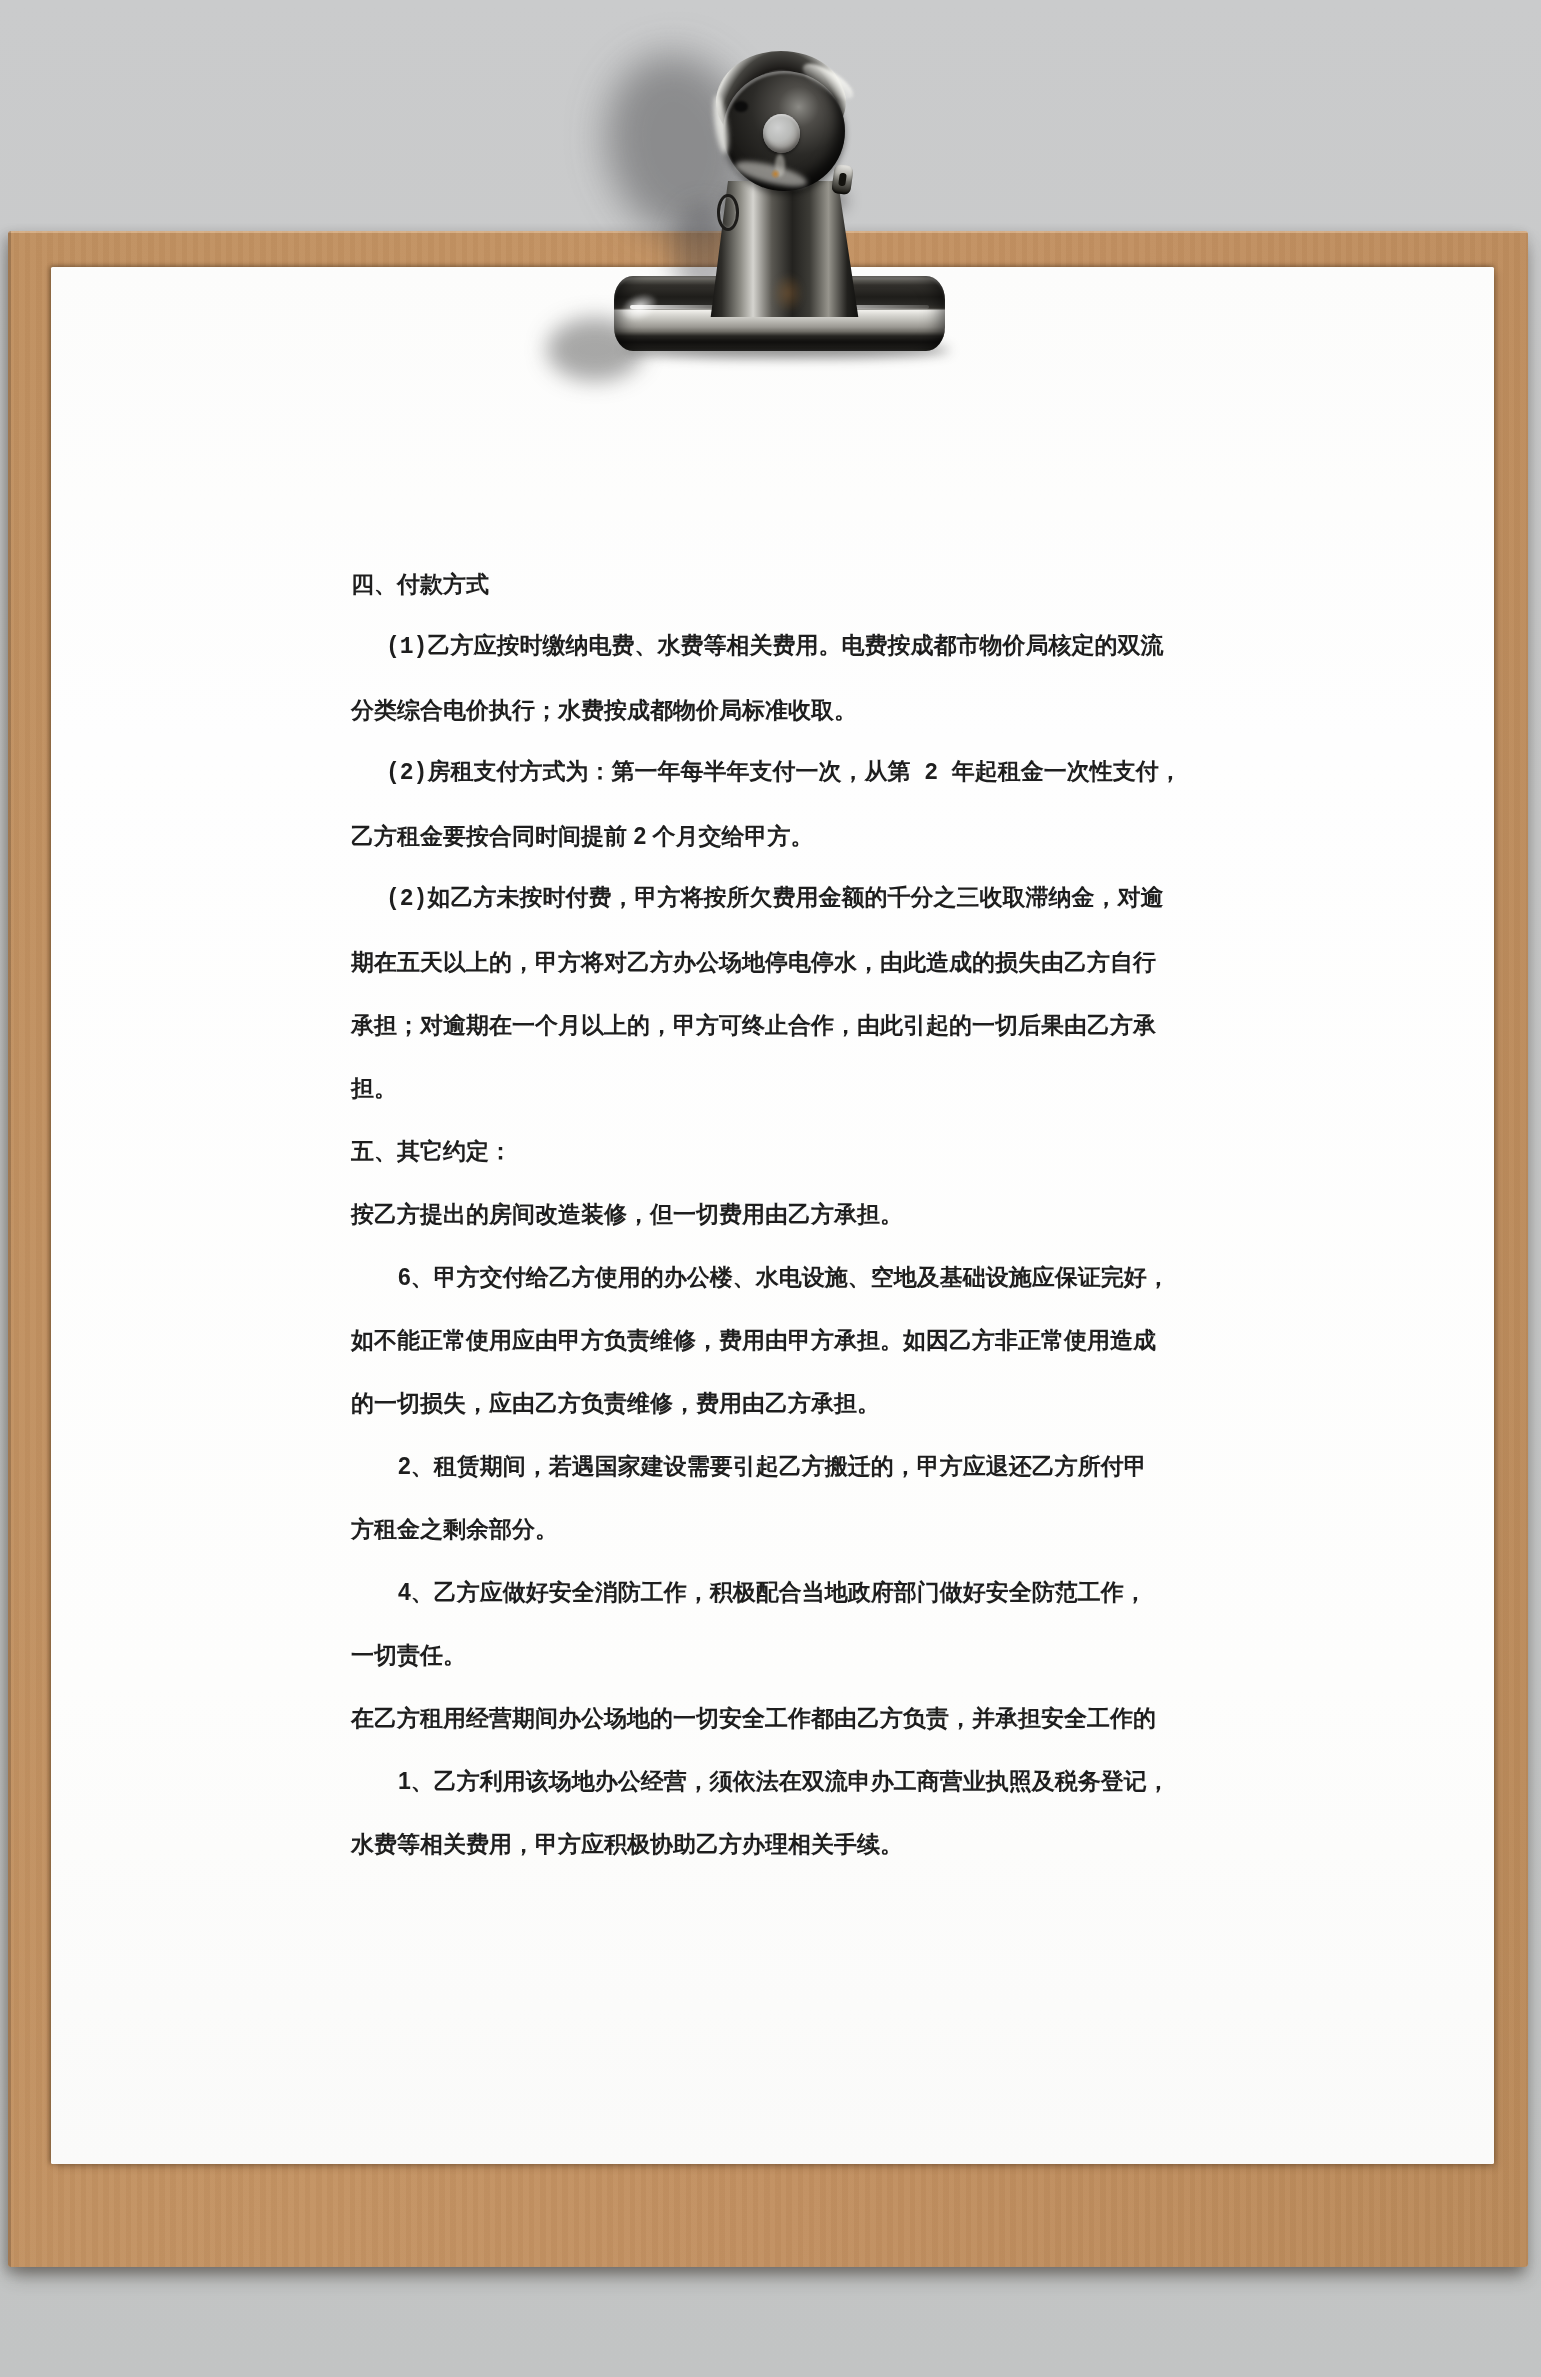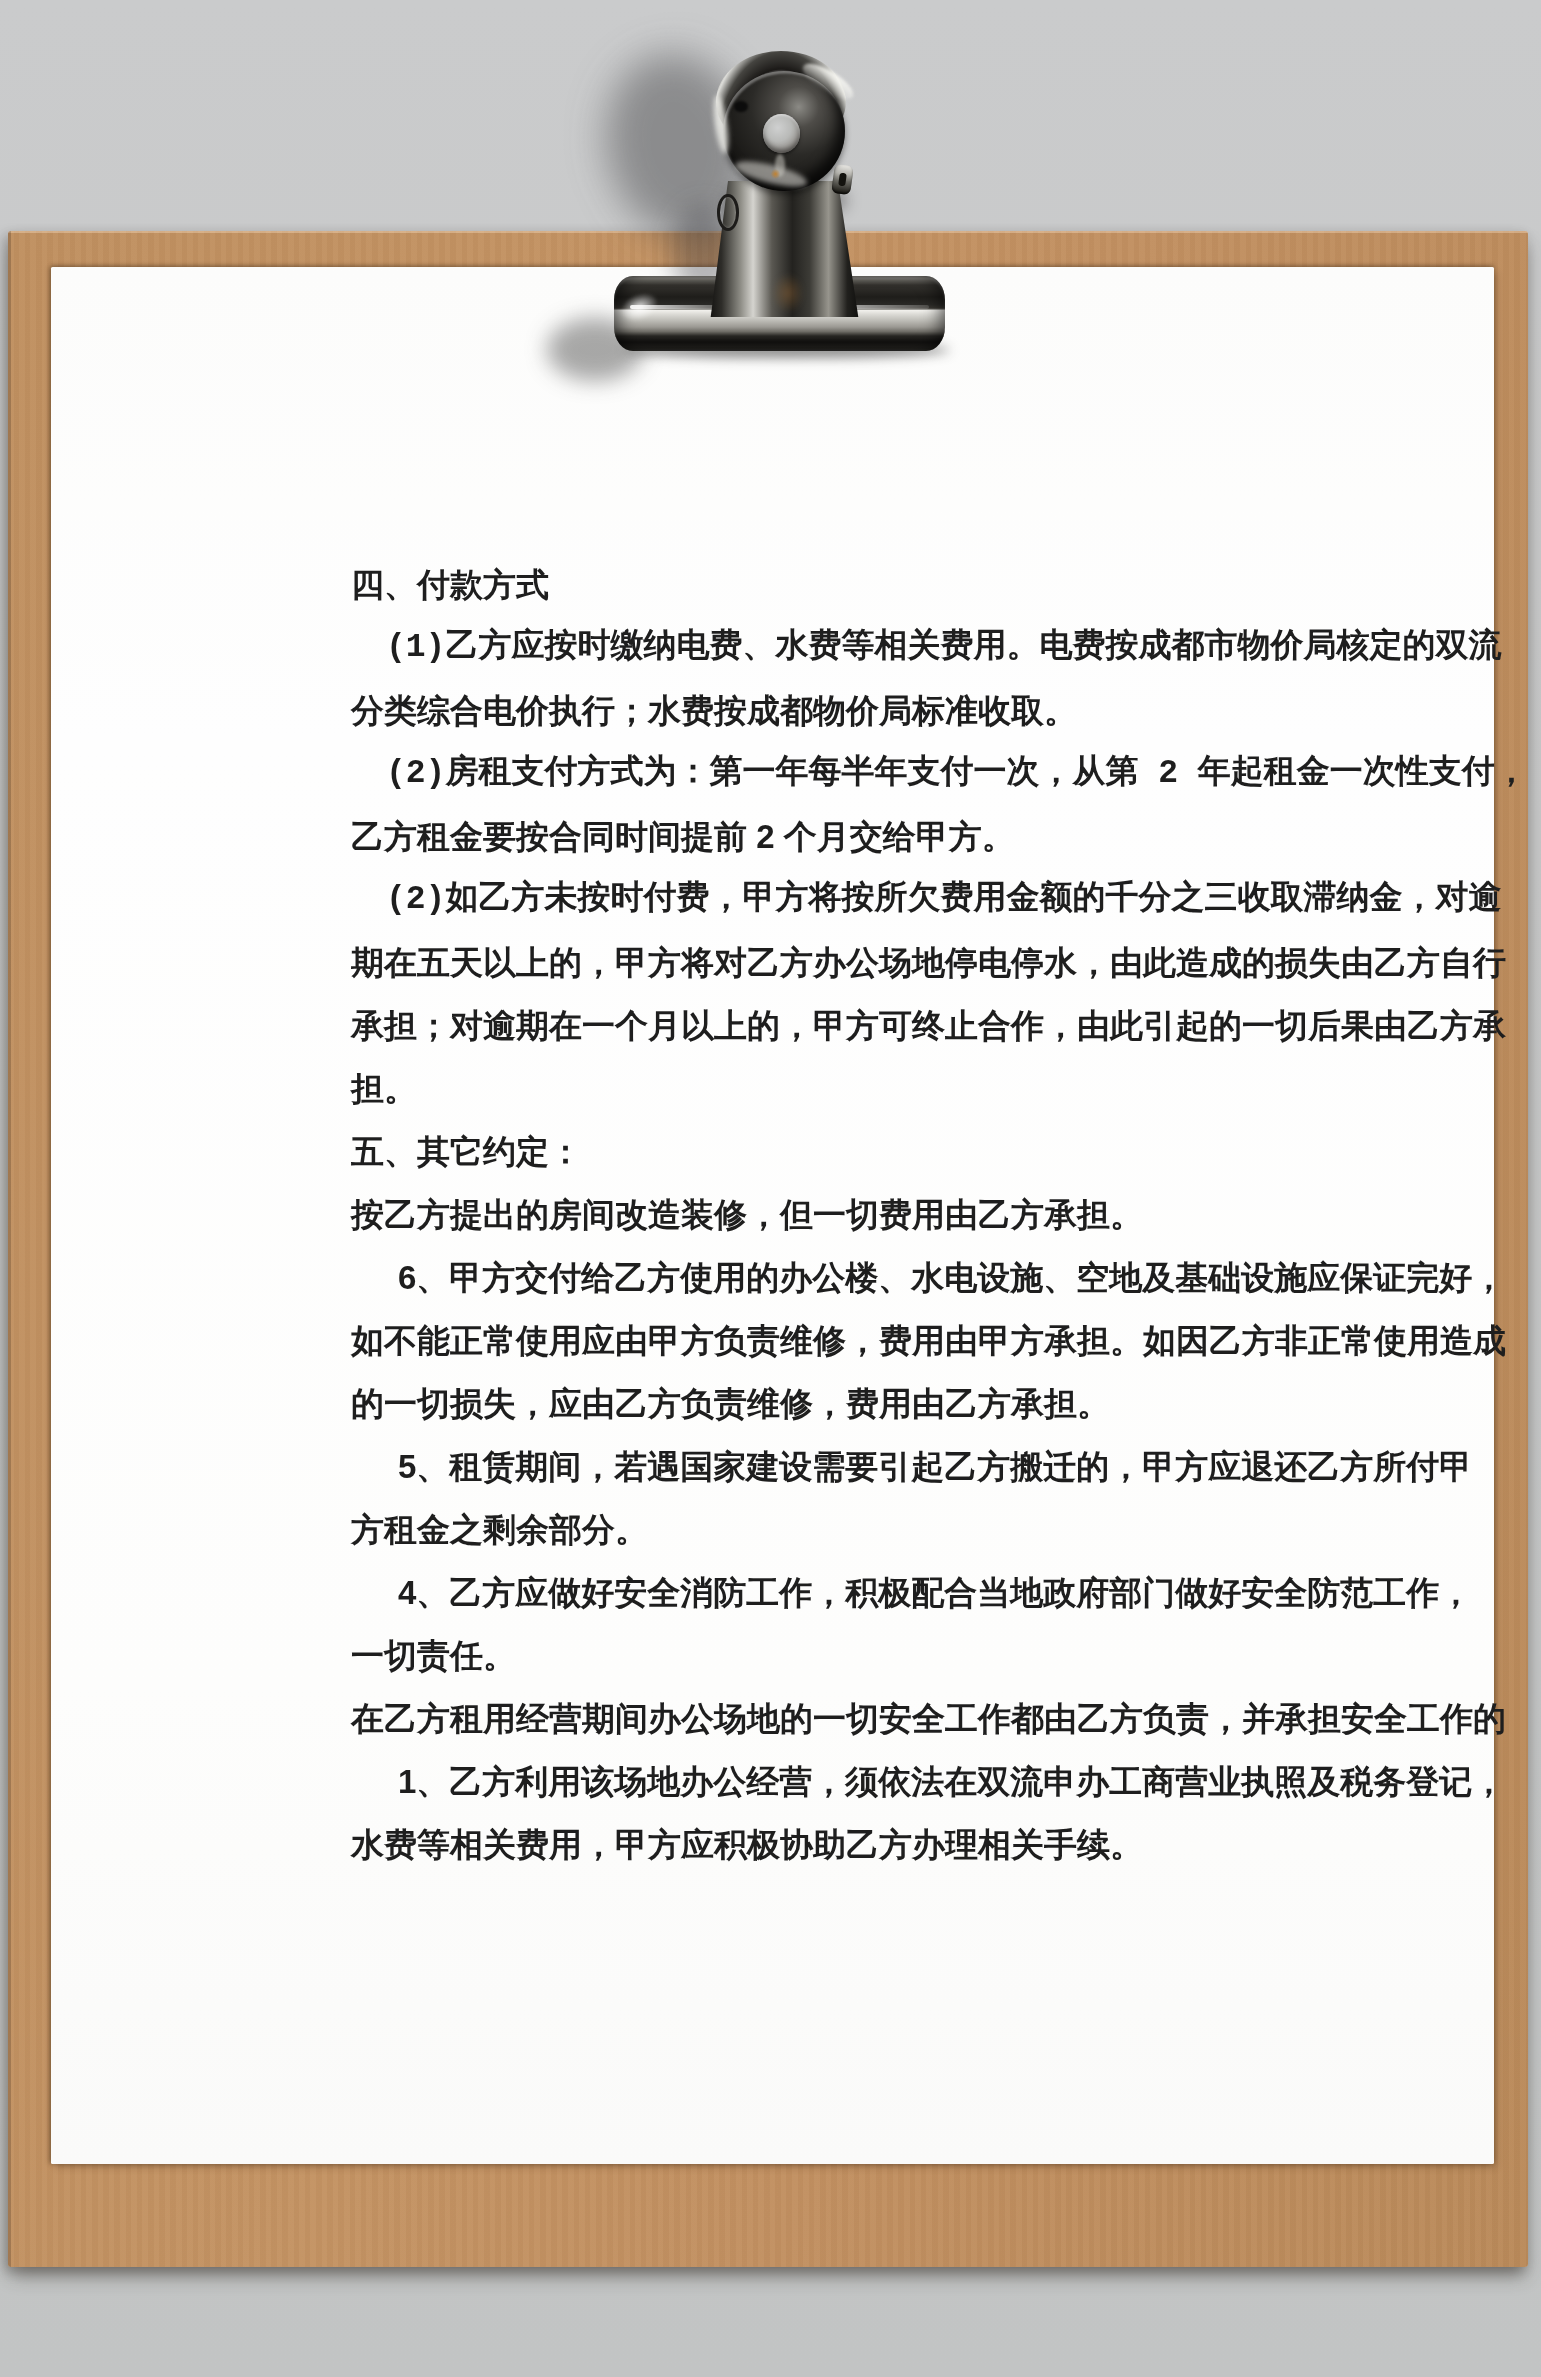--- a/index.html
+++ b/index.html
@@ -43,21 +43,21 @@
     background:linear-gradient(180deg,#fcfcfb 0%,#fefefe 25%,#fdfdfc 75%,#fafaf9 100%);
     box-shadow:
       -2.4px 0 4px -0.8px rgba(62,42,24,0.35),
       0 -2.4px 4px -0.8px rgba(62,42,24,0.30),
       3.2px 4.8px 7.2px -1.6px rgba(62,42,24,0.30);
   }
 
   
   .text-block{
     position:absolute;left:351px;top:553px;width:947px;
-    color:#1e1e1e;font-size:33px;font-weight:600;
+    color:#1e1e1e;font-size:23px;font-weight:600;
     font-family:"Liberation Sans","DejaVu Sans",sans-serif;
   }
   .line{height:63px;line-height:63px;white-space:nowrap;}
   .ind-1{padding-left:35px;font-family:Liberation Mono, monospace;}
   .ind-2{padding-left:47px;}
 
   
   .shadow{position:absolute;border-radius:50%;}
   .shadow-head{
     left:607px;top:53px;width:144px;height:185px;
@@ -203,21 +203,21 @@
       <div class="line ind-0">乙方租金要按合同时间提前 2 个月交给甲方。</div>
       <div class="line ind-1">(2)如乙方未按时付费，甲方将按所欠费用金额的千分之三收取滞纳金，对逾</div>
       <div class="line ind-0">期在五天以上的，甲方将对乙方办公场地停电停水，由此造成的损失由乙方自行</div>
       <div class="line ind-0">承担；对逾期在一个月以上的，甲方可终止合作，由此引起的一切后果由乙方承</div>
       <div class="line ind-0">担。</div>
       <div class="line ind-0">五、其它约定：</div>
       <div class="line ind-0">按乙方提出的房间改造装修，但一切费用由乙方承担。</div>
       <div class="line ind-2">6、甲方交付给乙方使用的办公楼、水电设施、空地及基础设施应保证完好，</div>
       <div class="line ind-0">如不能正常使用应由甲方负责维修，费用由甲方承担。如因乙方非正常使用造成</div>
       <div class="line ind-0">的一切损失，应由乙方负责维修，费用由乙方承担。</div>
-      <div class="line ind-2">5、租赁期间，若遇国家建设需要引起乙方搬迁的，甲方应退还乙方所付甲</div>
+      <div class="line ind-2">2、租赁期间，若遇国家建设需要引起乙方搬迁的，甲方应退还乙方所付甲</div>
       <div class="line ind-0">方租金之剩余部分。</div>
       <div class="line ind-2">4、乙方应做好安全消防工作，积极配合当地政府部门做好安全防范工作，</div>
       <div class="line ind-0">一切责任。</div>
       <div class="line ind-0">在乙方租用经营期间办公场地的一切安全工作都由乙方负责，并承担安全工作的</div>
       <div class="line ind-2">1、乙方利用该场地办公经营，须依法在双流申办工商营业执照及税务登记，</div>
       <div class="line ind-0">水费等相关费用，甲方应积极协助乙方办理相关手续。</div>
     </div>
 
   <div class="shadow shadow-head"></div>
   <div class="shadow shadow-neck"></div>

